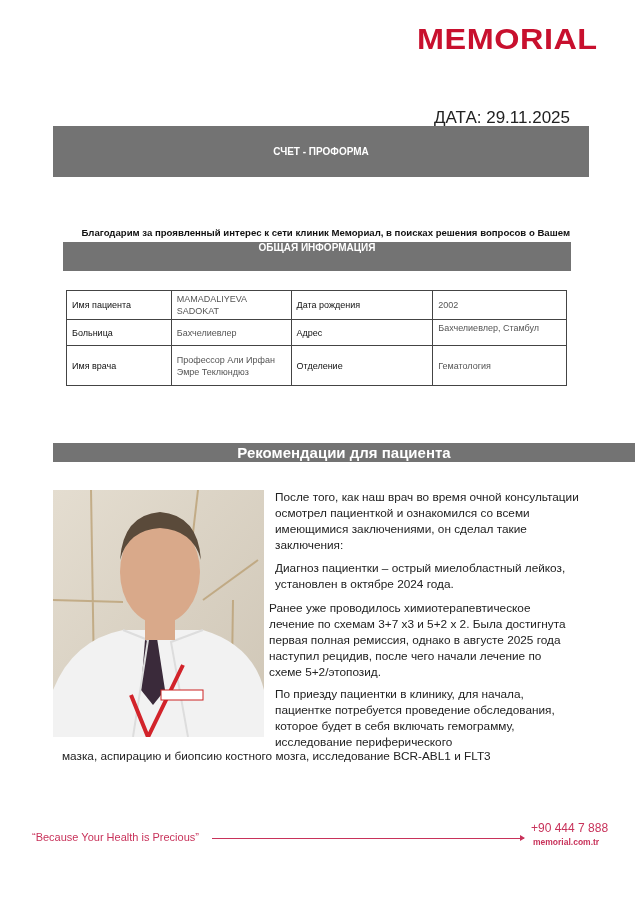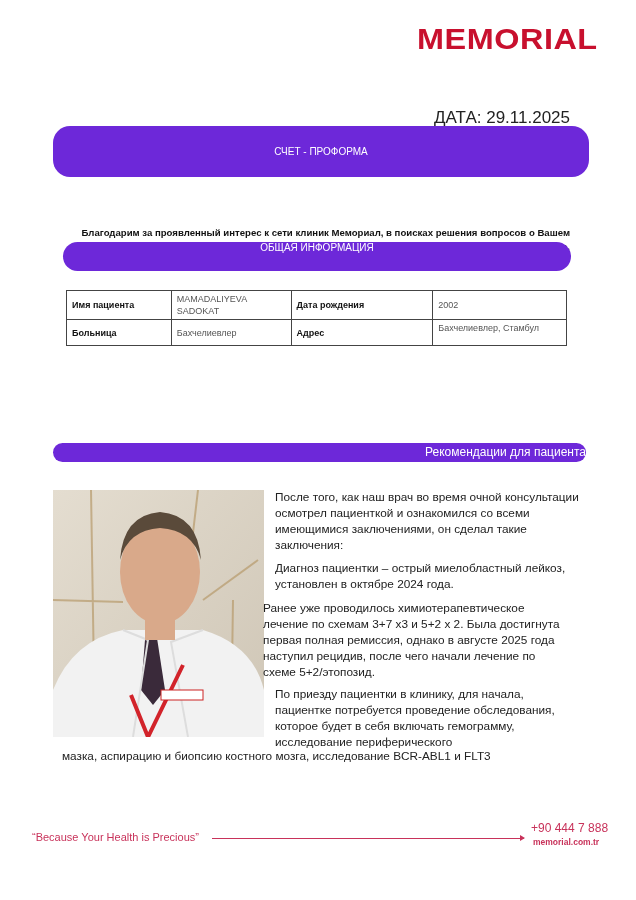--- a/index.html
+++ b/index.html
@@ -3,38 +3,38 @@
 <meta charset="utf-8">
 <style>
   html, body { margin:0; padding:0; background:#ffffff; }
   body { width:636px; height:900px; position:relative; overflow:hidden;
          font-family:"DejaVu Sans", "Liberation Sans", sans-serif; color:#111; }
   .abs { position:absolute; }
   .logo { left:417px; top:22px; width:180px; height:34px;
           font-family:"Liberation Sans", sans-serif; font-weight:900; font-size:30px;
           letter-spacing:0.5px; color:#c8102e; line-height:34px; transform:scaleX(1.08); transform-origin:left; }
   .date { right:66px; top:108px; font-size:17px; color:#222; font-family:"Liberation Sans", sans-serif; }
-  .bar { background:#6d28d9; color:#fff; font-weight:normal; text-align:center;
-         font-family:"Liberation Sans", sans-serif;border-radius:17px; }
+  .bar { background:#737373; color:#fff; font-weight:bold; text-align:center;
+         font-family:"Liberation Sans", sans-serif; }
   .bar1 { left:53px; top:126px; width:536px; height:51px; line-height:51px; font-size:10px; }
   .thanks { left:70px; top:202px; width:500px; text-align:right; font-size:9.6px; font-weight:bold;
             line-height:13.5px; font-family:"Liberation Sans", sans-serif;margin-top:24px; }
   .bar2 { left:63px; top:242px; width:508px; height:29px; font-size:10px; }
   .bar2 span { position:absolute; left:0; right:0; bottom:18px; }
   table.info { position:absolute; left:66px; top:290px; width:501px; border-collapse:collapse;
                font-family:"Liberation Sans", sans-serif; font-size:9px; }
   table.info td { border:1px solid #444; padding:2px 5px; vertical-align:middle; }
-  td.lbl { font-weight:bold; color:#111; }
+  td.lbl { font-weight:normal; color:#111; }
   td.val { color:#555; font-weight:normal; line-height:12px; }
-  .bar3 { left:53px; top:443px; width:533px; height:19px; line-height:19px; font-size:12px;text-align:right; }
+  .bar3 { left:53px; top:443px; width:582px; height:19px; line-height:19px; font-size:15px; }
   .photo { left:53px; top:490px; width:211px; height:247px; overflow:hidden; background:#d9d2c4; }
   .text { font-family:"Liberation Sans", sans-serif; font-size:11.8px; line-height:16px; color:#222; }
   .p1 { left:275px; top:489px; width:305px; }
   .p2 { left:275px; top:560px; width:305px; }
-  .p3 { left:263px; top:600px; width:305px; }
+  .p3 { left:269px; top:600px; width:305px; }
   .p4 { left:275px; top:686px; width:305px; }
   .p5 { left:62px; top:748px; width:520px; }
   .footer-slogan { left:32px; top:831px; font-size:11px; color:#c8325a; font-family:"Liberation Sans", sans-serif; }
   .footer-line { left:212px; top:838px; width:312px; height:1px; background:#c8325a; }
   .footer-arrow { left:520px; top:835px; width:0; height:0; border-left:5px solid #c8325a;
                   border-top:3px solid transparent; border-bottom:3px solid transparent; }
   .phone { left:531px; top:821px; font-size:12px; font-weight:normal; color:#c8325a; font-family:"Liberation Sans", sans-serif; }
   .site { left:533px; top:837px; font-size:8.5px; font-weight:bold; color:#c8325a; font-family:"Liberation Sans", sans-serif; }
 </style>
 </head>
@@ -64,20 +64,26 @@
     <td class="val">MAMADALIYEVA SADOKAT</td>
     <td class="lbl">Дата рождения</td>
     <td class="val">2002</td>
   </tr>
   <tr style="height:26px">
     <td class="lbl">Больница</td>
     <td class="val">Бахчелиевлер</td>
     <td class="lbl">Адрес</td>
     <td class="val" style="vertical-align:top">Бахчелиевлер, Стамбул</td>
   </tr>
+  <tr style="height:40px">
+    <td class="lbl">Имя врача</td>
+    <td class="val">Профессор Али Ирфан Эмре Теклюндюз</td>
+    <td class="lbl">Отделение</td>
+    <td class="val">Гематология</td>
+  </tr>
 </tbody>
   </table>
 
 <div class="abs bar bar3">Рекомендации для пациента</div>
 
 <div class="abs photo">
   <svg width="211" height="247" viewBox="0 0 211 247">
     <defs>
       <linearGradient id="bg" x1="0" y1="0" x2="1" y2="1">
         <stop offset="0" stop-color="#e4ddd0"></stop>

